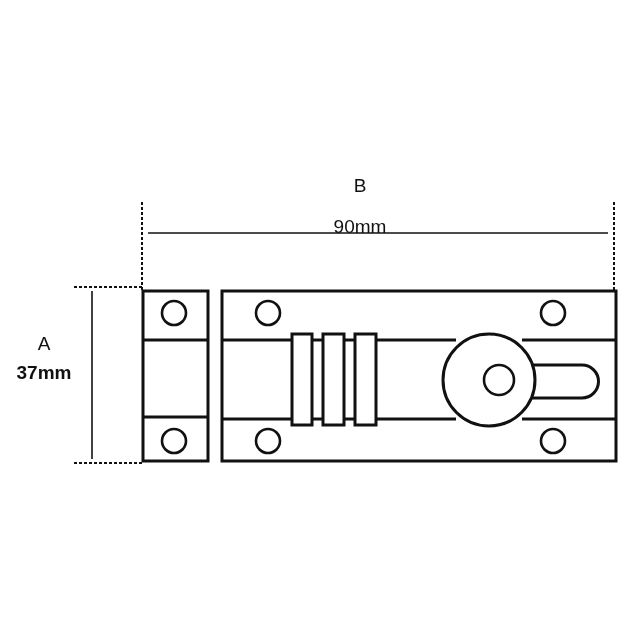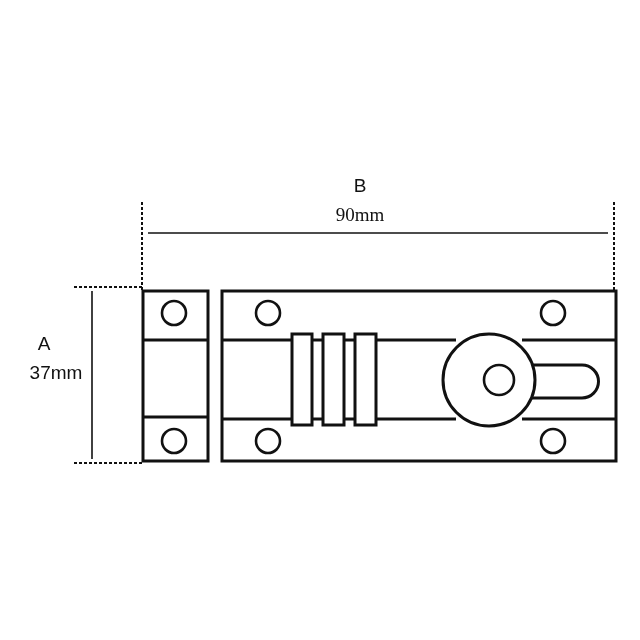--- a/index.html
+++ b/index.html
@@ -23,23 +23,23 @@
     }
     .dim-label {
       position: absolute;
       color: #111111;
       font-size: 19px;
       text-align: center;
       line-height: 22px;
       white-space: nowrap;
     }
     #label-b-letter { left: 340px; top: 175px; width: 40px; }
-    #label-b-value  { left: 310px; top: 204px; width: 100px; font-family: Liberation Serif, serif; }
+    #label-b-value  { left: 310px; top: 216px; width: 100px; }
     #label-a-letter { left: 24px;  top: 333px; width: 40px; }
-    #label-a-value  { left: 12px;   top: 362px; width: 88px; }
+    #label-a-value  { left: 0px;   top: 362px; width: 88px; font-weight: bold; }
   </style>
 </head>
 <body>
 
 <svg id="diagram" viewBox="0 0 640 640" xmlns="http://www.w3.org/2000/svg">
   <g fill="none" stroke="#111111" stroke-linecap="butt">
 
     <g>
       <line x1="142" y1="202" x2="142" y2="290" stroke-width="2" stroke-dasharray="3,2"></line>
       <line x1="614" y1="202" x2="614" y2="290" stroke-width="2" stroke-dasharray="3,2"></line>

